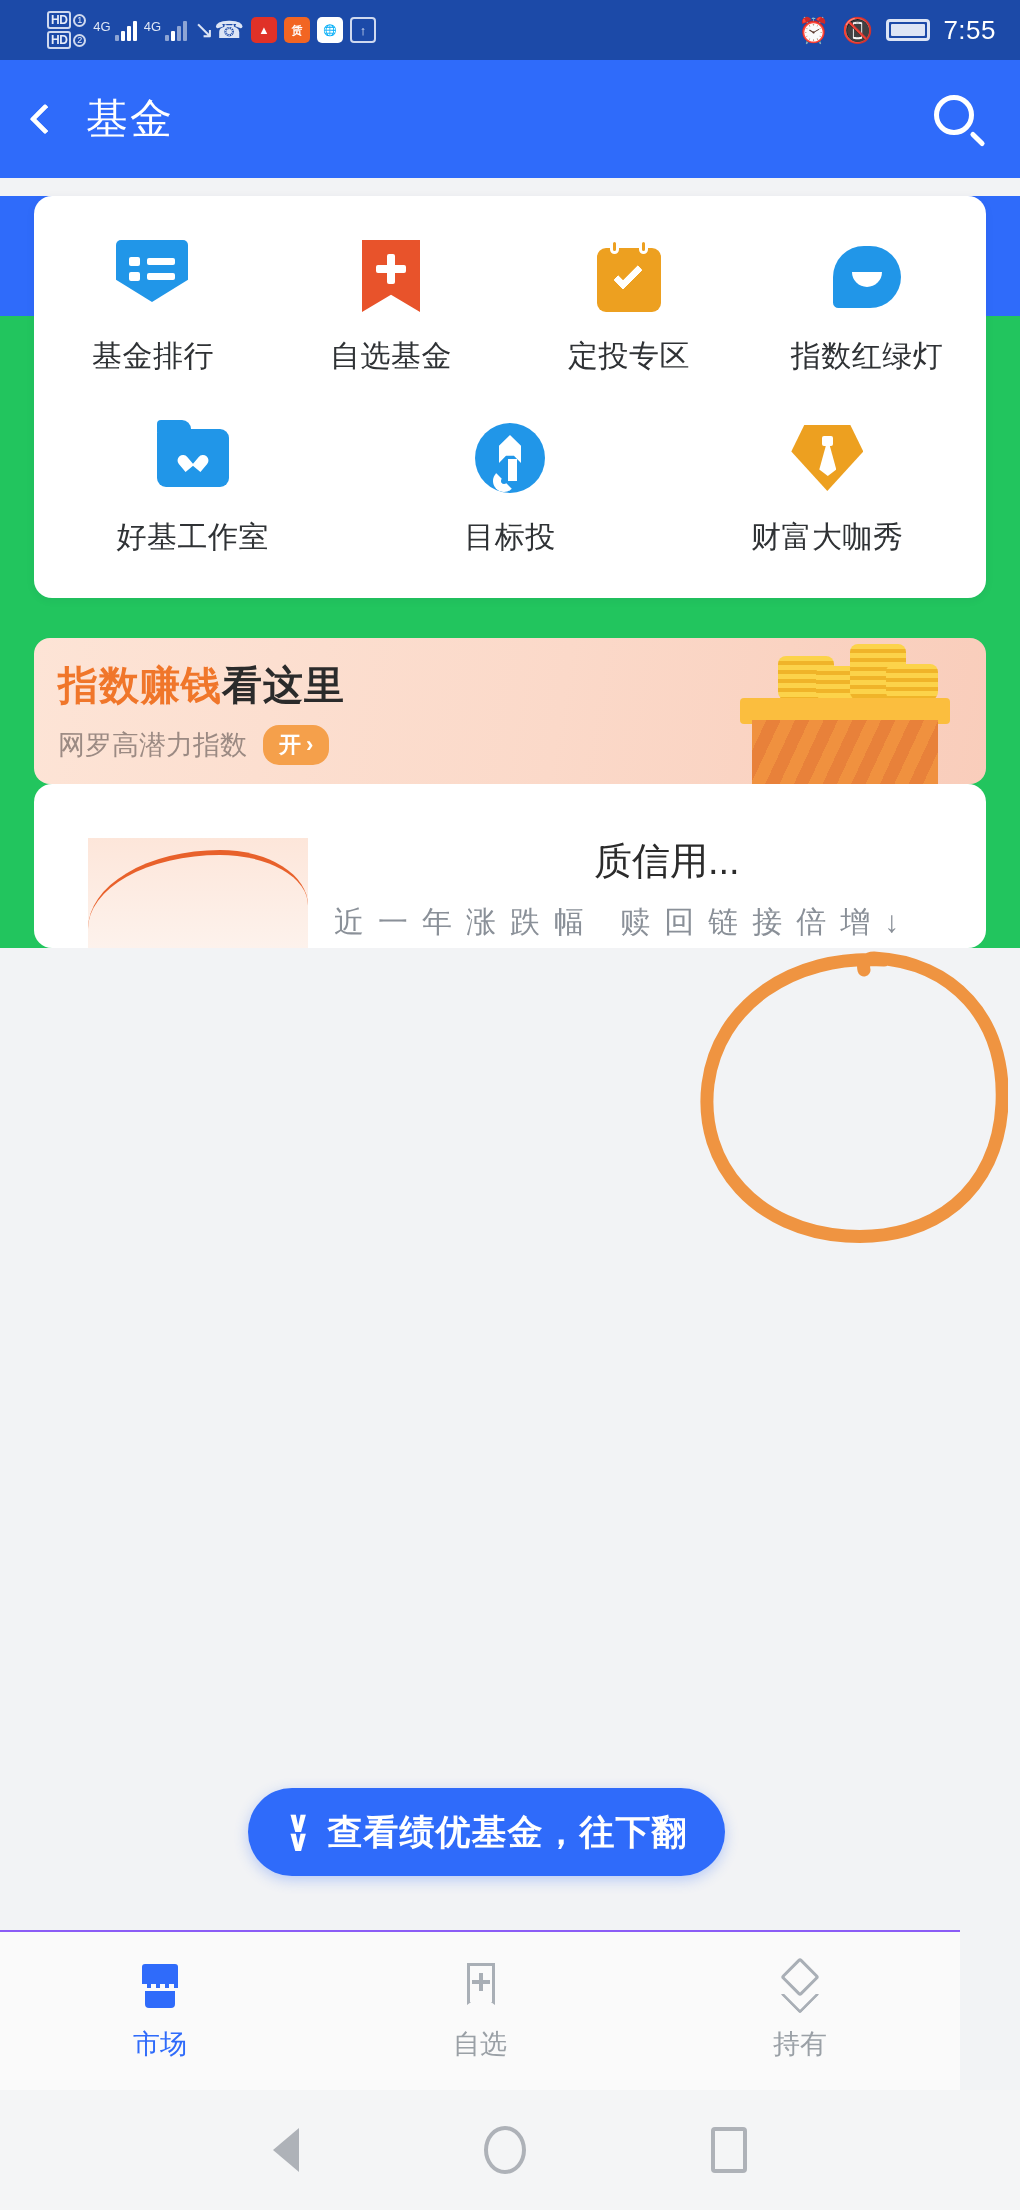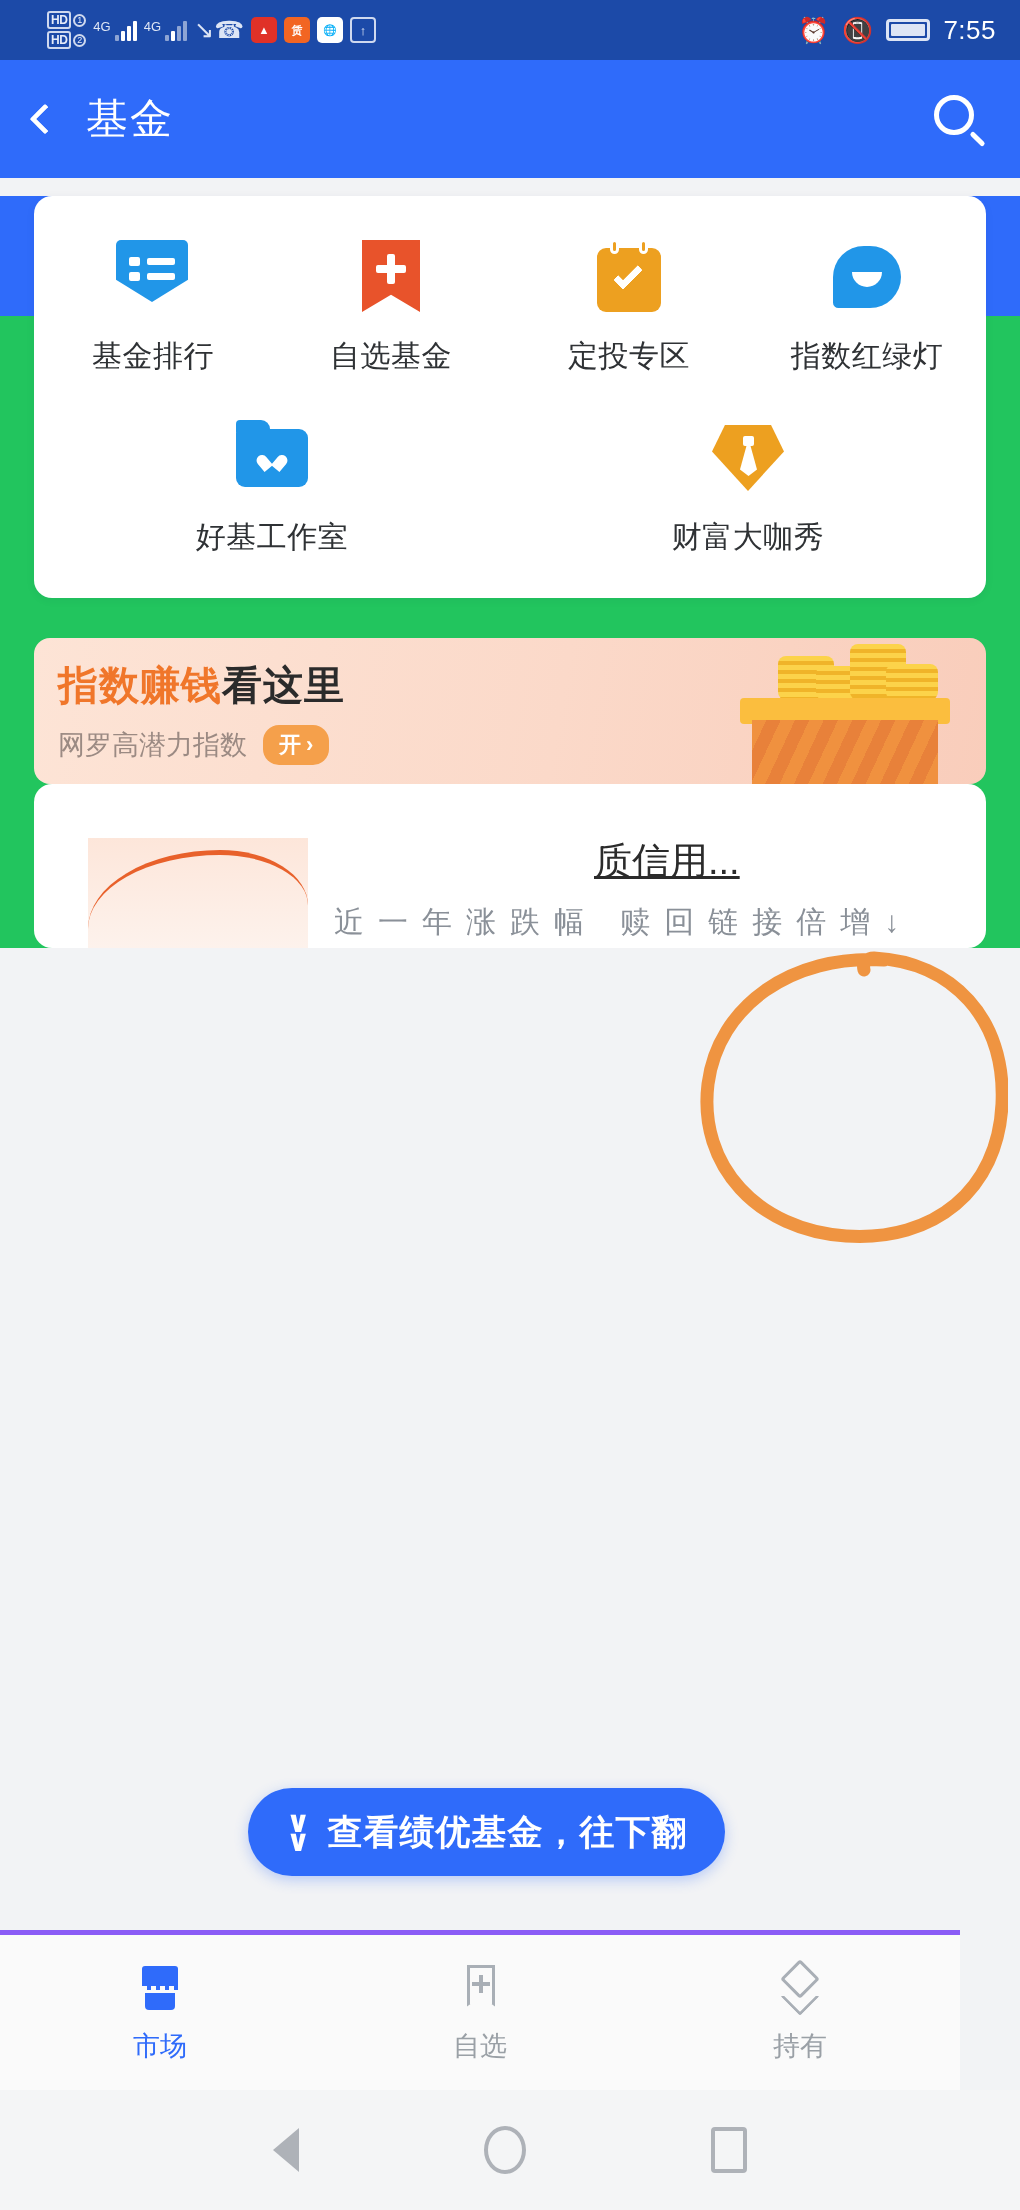--- a/index.html
+++ b/index.html
@@ -233,35 +233,35 @@
   .sec-title{ position:relative; z-index:2; font-size:40px; font-weight:bold;
     color:#2b2b2b; margin:42px 0 26px 4px; letter-spacing:1px;}
   .list-card{ position:relative; z-index:2; background:#fff; border-radius:18px;
     height:164px; overflow:hidden; }
   .lc-chart{ position:absolute; left:54px; bottom:0; width:220px; height:110px;
     background:linear-gradient(180deg,#fde6da,#fdf2ec); }
   .lc-chart:before{ content:""; position:absolute; left:0; right:0; top:12px; height:74px;
     border-top:5px solid #e8612b;
     border-radius:60% 40% 0 0 / 100% 70% 0 0; }
   .lc-title{ position:absolute; left:560px; top:52px; font-size:38px; color:#2b2b2b;
-    white-space:nowrap;text-decoration:underline;}
+    white-space:nowrap;}
   .lc-sub{ position:absolute; left:300px; top:118px; font-size:30px; color:#8a9098;
     white-space:nowrap; letter-spacing:14px;}
   .float-pill{
     position:absolute; z-index:6; left:248px; top:1788px; background:#2f6bfa;
     border-radius:44px; height:88px; padding:0 38px; display:flex; align-items:center;
     gap:16px; color:#fff; font-size:35px; font-weight:bold; letter-spacing:1px;
     box-shadow:0 4px 14px rgba(47,107,250,.3);
   }
   .dbl-chev{ display:flex; flex-direction:column; gap:-3px; line-height:.62; font-size:30px; }
 
   
   .botnav{
     position:absolute; left:0; bottom:120px; width:960px; height:160px;
-    background:#fafafa; border-top:5px solid #8b5cf6; display:flex; z-index:10;
+    background:#fafafa; border-top:2px solid #8b5cf6; display:flex; z-index:10;
   }
   .bn{ flex:1; display:flex; flex-direction:column; align-items:center;
     justify-content:center; gap:14px; }
   .bn-label{ font-size:27px; color:#9aa0a6; }
   .bn.active .bn-label{ color:#2f6bfa; }
   .bn-ico{ width:52px; height:52px; position:relative; }
   .shop{ position:absolute; left:8px; top:4px; width:36px; height:24px; background:#2f6bfa;
     border-radius:3px 3px 0 0; }
   .shop:after{ content:""; position:absolute; left:0; bottom:-4px; width:36px; height:8px;
     background:#fafafa;
@@ -397,20 +397,30 @@
       <div class="grid-cell">
         <div class="gi">
           <div class="gi-fold">
               <i class="hrt"></i>
             </div>
         </div>
         <div class="cell-label">好基工作室</div>
       </div>
       <div class="grid-cell">
         <div class="gi">
+          <div class="gi-targ">
+              <i class="a"></i>
+              <i class="stem"></i>
+              <i class="hook"></i>
+            </div>
+        </div>
+        <div class="cell-label">目标投</div>
+      </div>
+      <div class="grid-cell">
+        <div class="gi">
           <div class="gi-dia">
               <i class="knot"></i>
               <i class="tie"></i>
             </div>
         </div>
         <div class="cell-label">财富大咖秀</div>
       </div>
     </div>
   </div>
 

